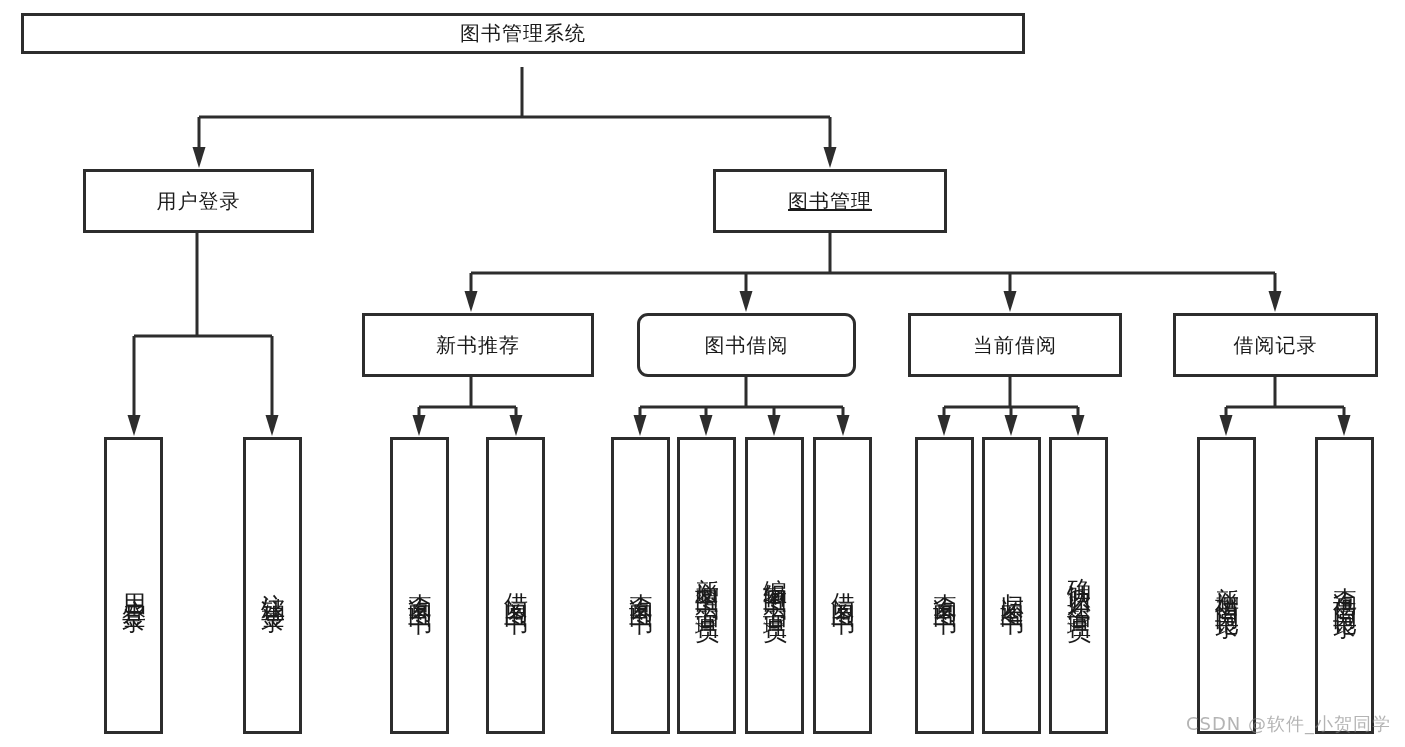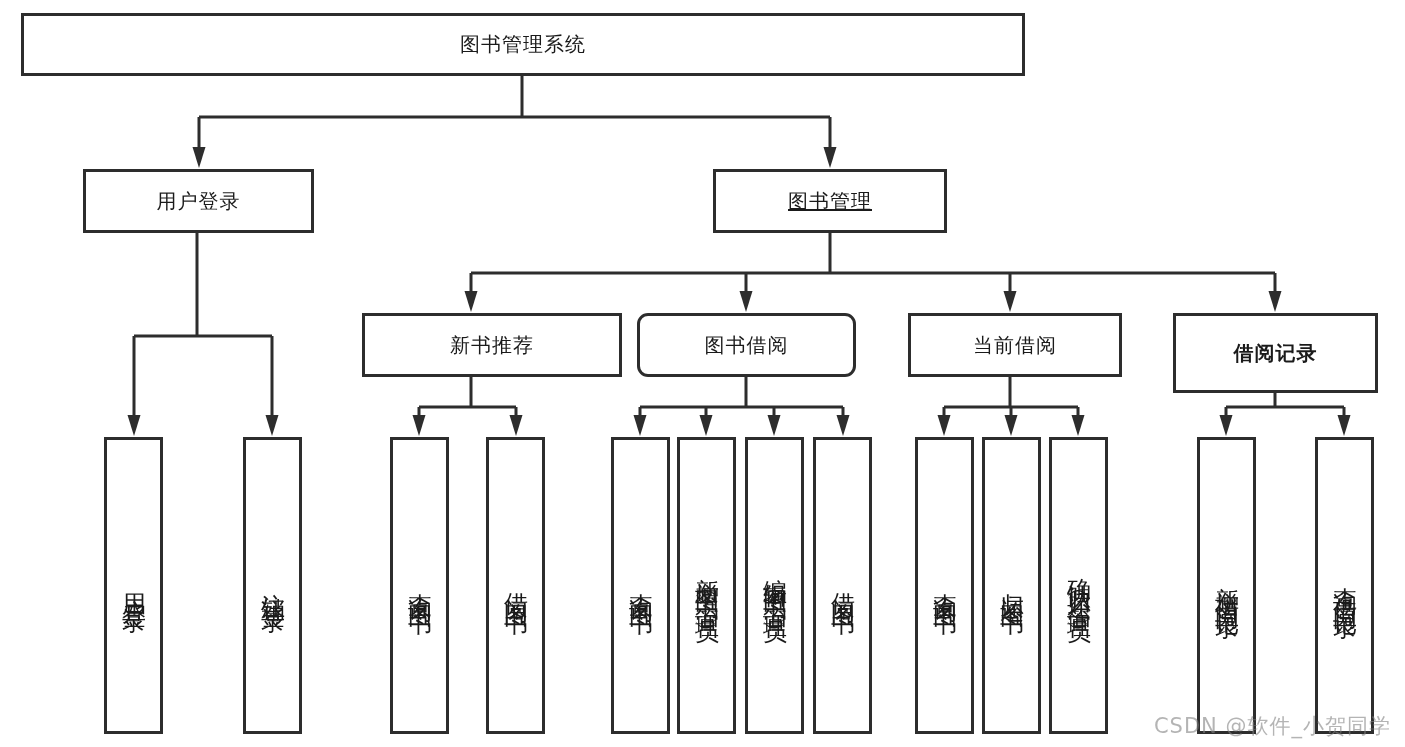--- a/index.html
+++ b/index.html
@@ -24,27 +24,27 @@
     display: flex;
     align-items: center;
     justify-content: center;
     color: #1a1a1a;
   }
   .h-label {
     font-size: 20px;
     letter-spacing: 1px;
     white-space: nowrap;
   }
-  .root-box  { left: 21px;  top: 13px;  width: 1004px; height: 63px; }
+  .root-box  { left: 21px;  top: 13px;  width: 1004px; height: 41px; }
   .lvl2-a    { left: 83px;  top: 169px; width: 231px;  height: 64px; }
   .lvl2-b    { left: 713px; top: 169px; width: 234px;  height: 64px; text-decoration: underline; }
-  .lvl3-a    { left: 362px; top: 313px; width: 260px;  height: 64px; }
+  .lvl3-a    { left: 362px; top: 313px; width: 232px;  height: 64px; }
   .lvl3-b    { left: 637px; top: 313px; width: 219px;  height: 64px; border-radius: 11px; }
   .lvl3-c    { left: 908px; top: 313px; width: 214px;  height: 64px; }
-  .lvl3-d    { left: 1173px;top: 313px; width: 205px;  height: 80px; font-weight: bold; }
+  .lvl3-d    { left: 1173px;top: 313px; width: 205px;  height: 64px; }
   .leaf {
     position: absolute;
     box-sizing: border-box;
     top: 437px;
     width: 59px;
     height: 297px;
     background: #ffffff;
     border: 3px solid #2d2d2d;
     display: flex;
     align-items: center;
@@ -69,21 +69,21 @@
   .leaf-8  { left: 813px; }
   .leaf-9  { left: 915px; }
   .leaf-10 { left: 982px; }
   .leaf-11 { left: 1049px; }
   .leaf-12 { left: 1197px; }
   .leaf-13 { left: 1315px; }
   .watermark {
     position: absolute;
     right: 14px;
     top: 712px;
-    font-size: 21px;
+    font-size: 18px;
     color: rgba(130, 130, 130, 0.60);
     letter-spacing: 1px;
     z-index: 10;
     white-space: nowrap;
     margin-left: 20px;
   }
 </style>
 </head>
 <body>
 

